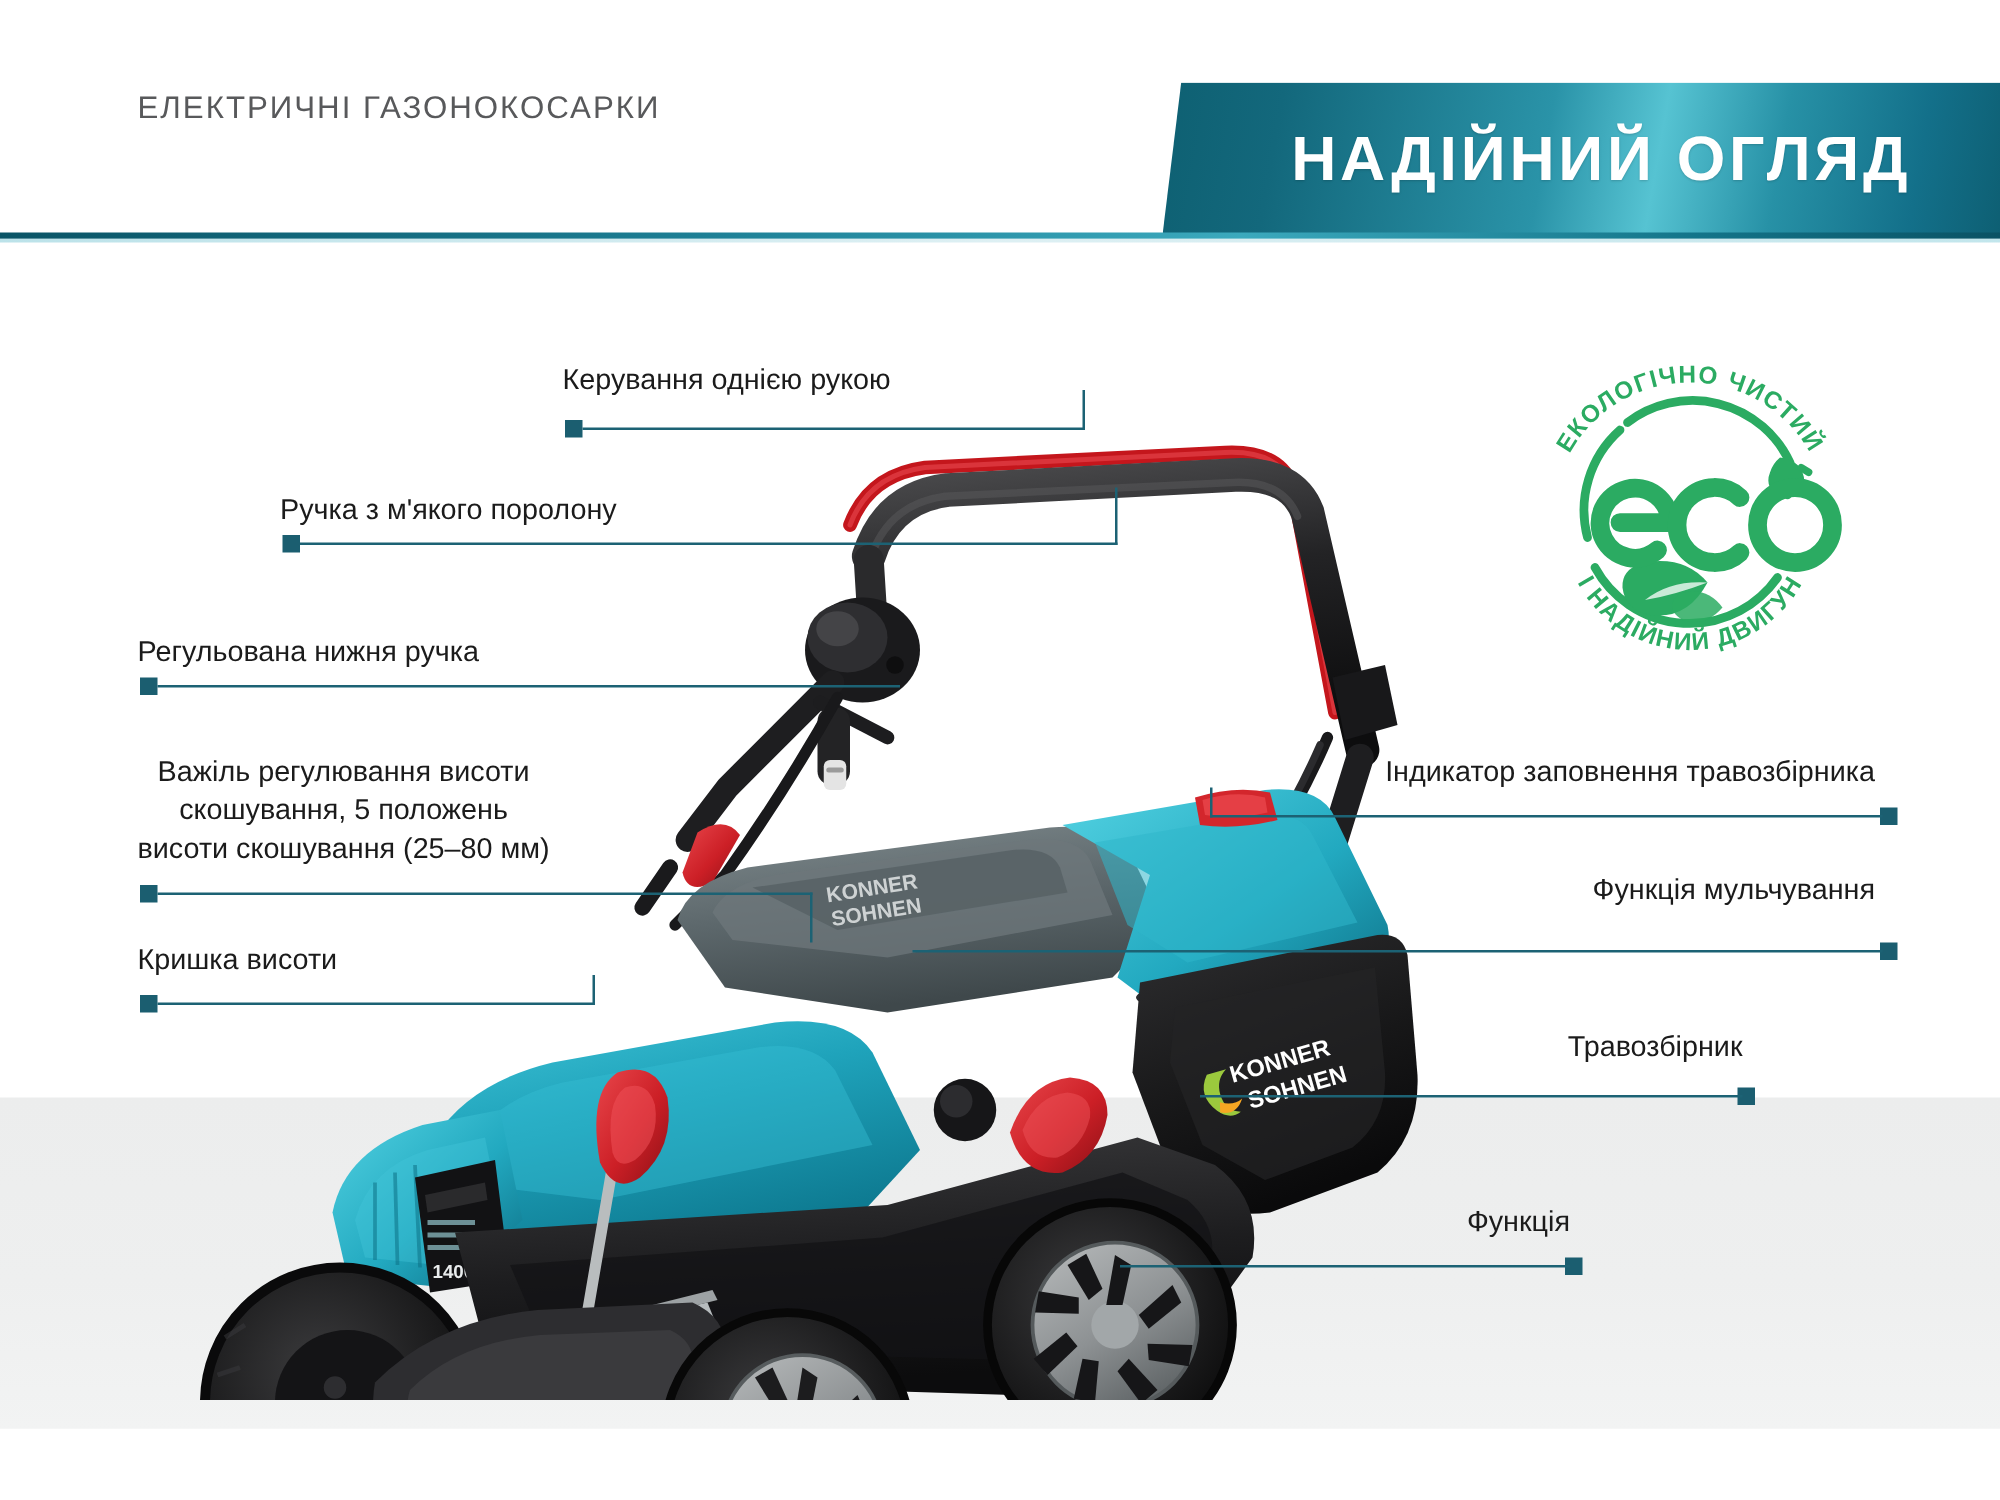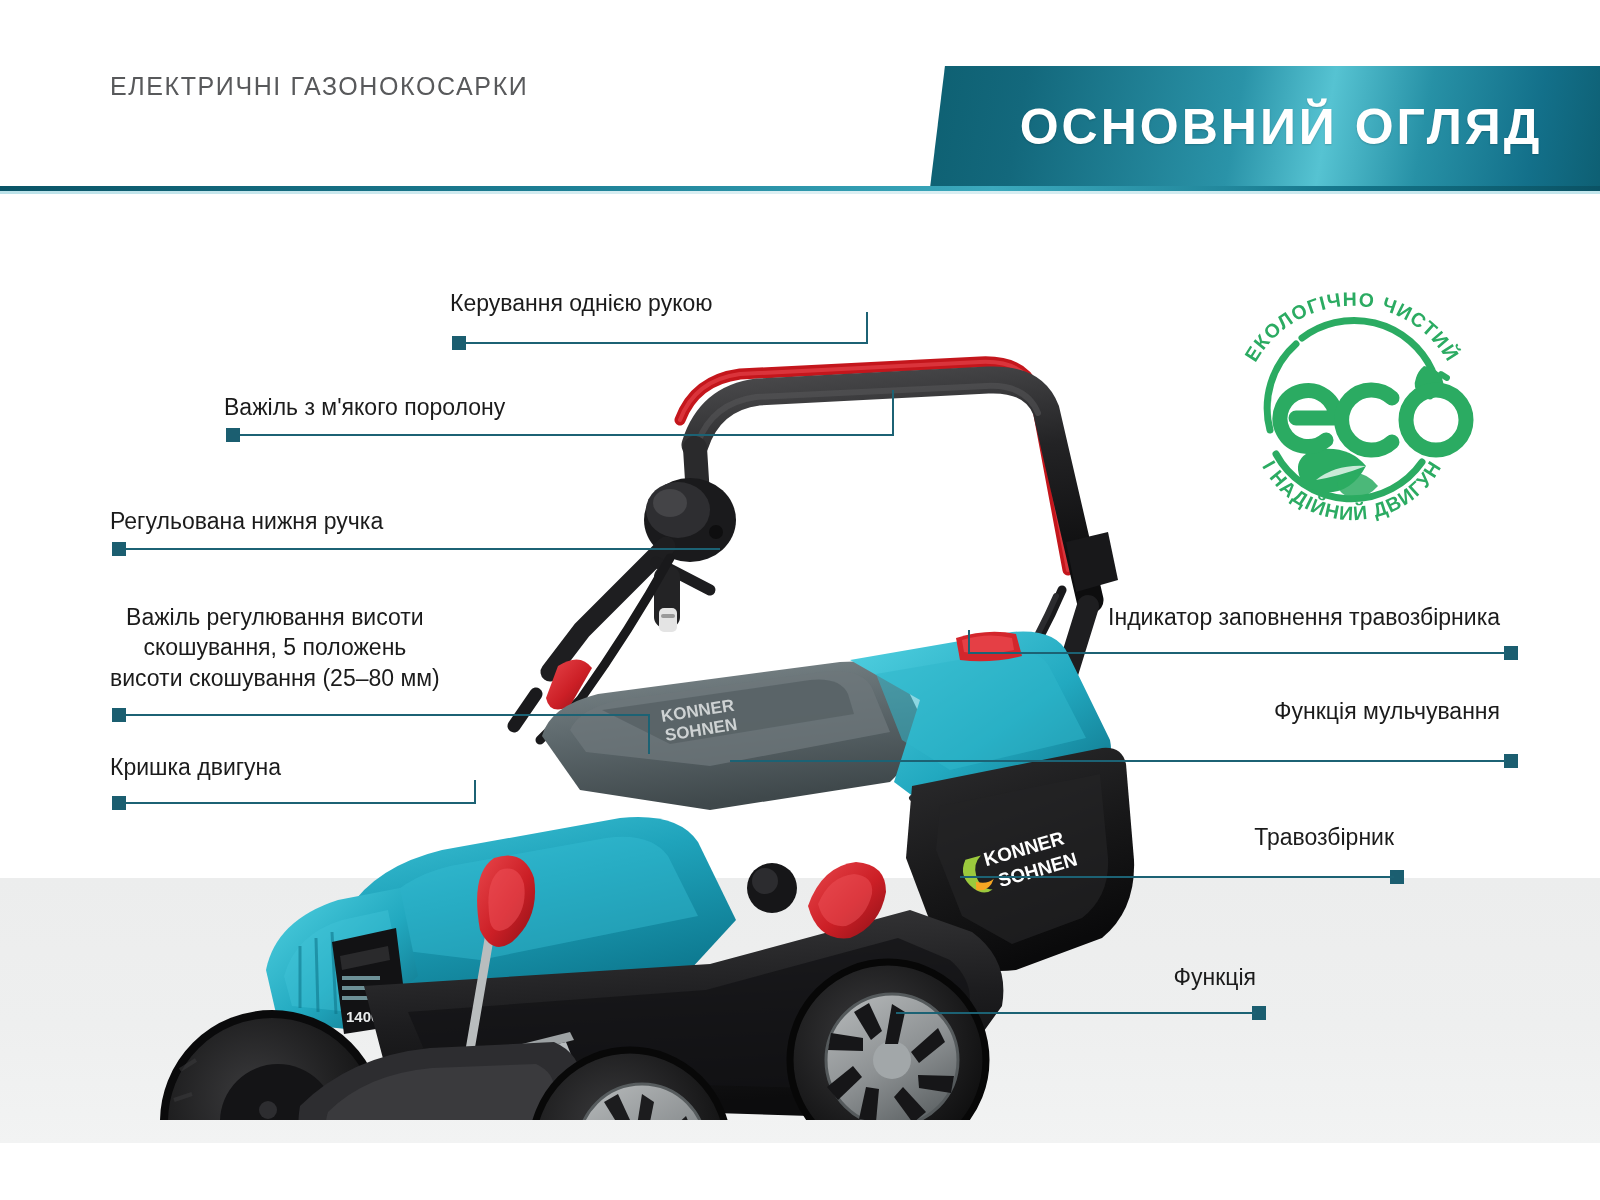--- a/index.html
+++ b/index.html
@@ -74,21 +74,21 @@
   #mower svg { width:1100px; height:850px; display:block; }
 </style>
 </head>
 <body>
 
 <div id="header">
   <div id="header-texts">
     <div id="kicker">ЕЛЕКТРИЧНІ ГАЗОНОКОСАРКИ</div>
   </div>
   <div id="banner">
-    <span id="banner-title">ОСНОВНИЙ ОГЛЯД</span>
+    <span id="banner-title">НАДІЙНИЙ ОГЛЯД</span>
   </div>
   <div id="header-rule"></div>
   <div id="header-rule-soft"></div>
 </div>
 
 <div id="grey-band"></div>
 
 <div id="mower">
 <svg viewBox="0 0 1100 850" xmlns="http://www.w3.org/2000/svg">
   <defs>
@@ -367,21 +367,21 @@
 </div>
 
 <div class="callout left" style="left:450px; top:288px;">
   <div class="ctext">Керування однією рукою</div>
 </div>
 <div class="cmark" style="left:452px; top:336px;"></div>
 <div class="cline" style="left:466px; top:342px; width:402px;"></div>
 <div class="cdrop" style="left:866px; top:312px; height:32px;"></div>
 
 <div class="callout left" style="left:224px; top:392px;">
-  <div class="ctext">Важіль з м'якого поролону</div>
+  <div class="ctext">Ручка з м'якого поролону</div>
 </div>
 <div class="cmark" style="left:226px; top:428px;"></div>
 <div class="cline" style="left:240px; top:434px; width:654px;"></div>
 <div class="cdrop" style="left:892px; top:390px; height:46px;"></div>
 
 <div class="callout left" style="left:110px; top:506px;">
   <div class="ctext">Регульована нижня ручка</div>
 </div>
 <div class="cmark" style="left:112px; top:542px;"></div>
 <div class="cline" style="left:126px; top:548px; width:594px;"></div>
@@ -389,21 +389,21 @@
 <div class="callout left" style="left:110px; top:602px;">
   <div class="ctext">Важіль регулювання висоти
 скошування, 5 положень
 висоти скошування (25–80 мм)</div>
 </div>
 <div class="cmark" style="left:112px; top:708px;"></div>
 <div class="cline" style="left:126px; top:714px; width:524px;"></div>
 <div class="cdrop" style="left:648px; top:714px; height:40px;"></div>
 
 <div class="callout left" style="left:110px; top:752px;">
-  <div class="ctext">Кришка двигуна</div>
+  <div class="ctext">Кришка висоти</div>
 </div>
 <div class="cmark" style="left:112px; top:796px;"></div>
 <div class="cline" style="left:126px; top:802px; width:350px;"></div>
 <div class="cdrop" style="left:474px; top:780px; height:24px;"></div>
 
 <div class="callout right" style="right:100px; top:602px; width:520px;">
   <div class="ctext">Індикатор заповнення травозбірника</div>
 </div>
 <div class="cmark" style="left:1504px; top:646px;"></div>
 <div class="cline" style="left:968px; top:652px; width:538px;"></div>

